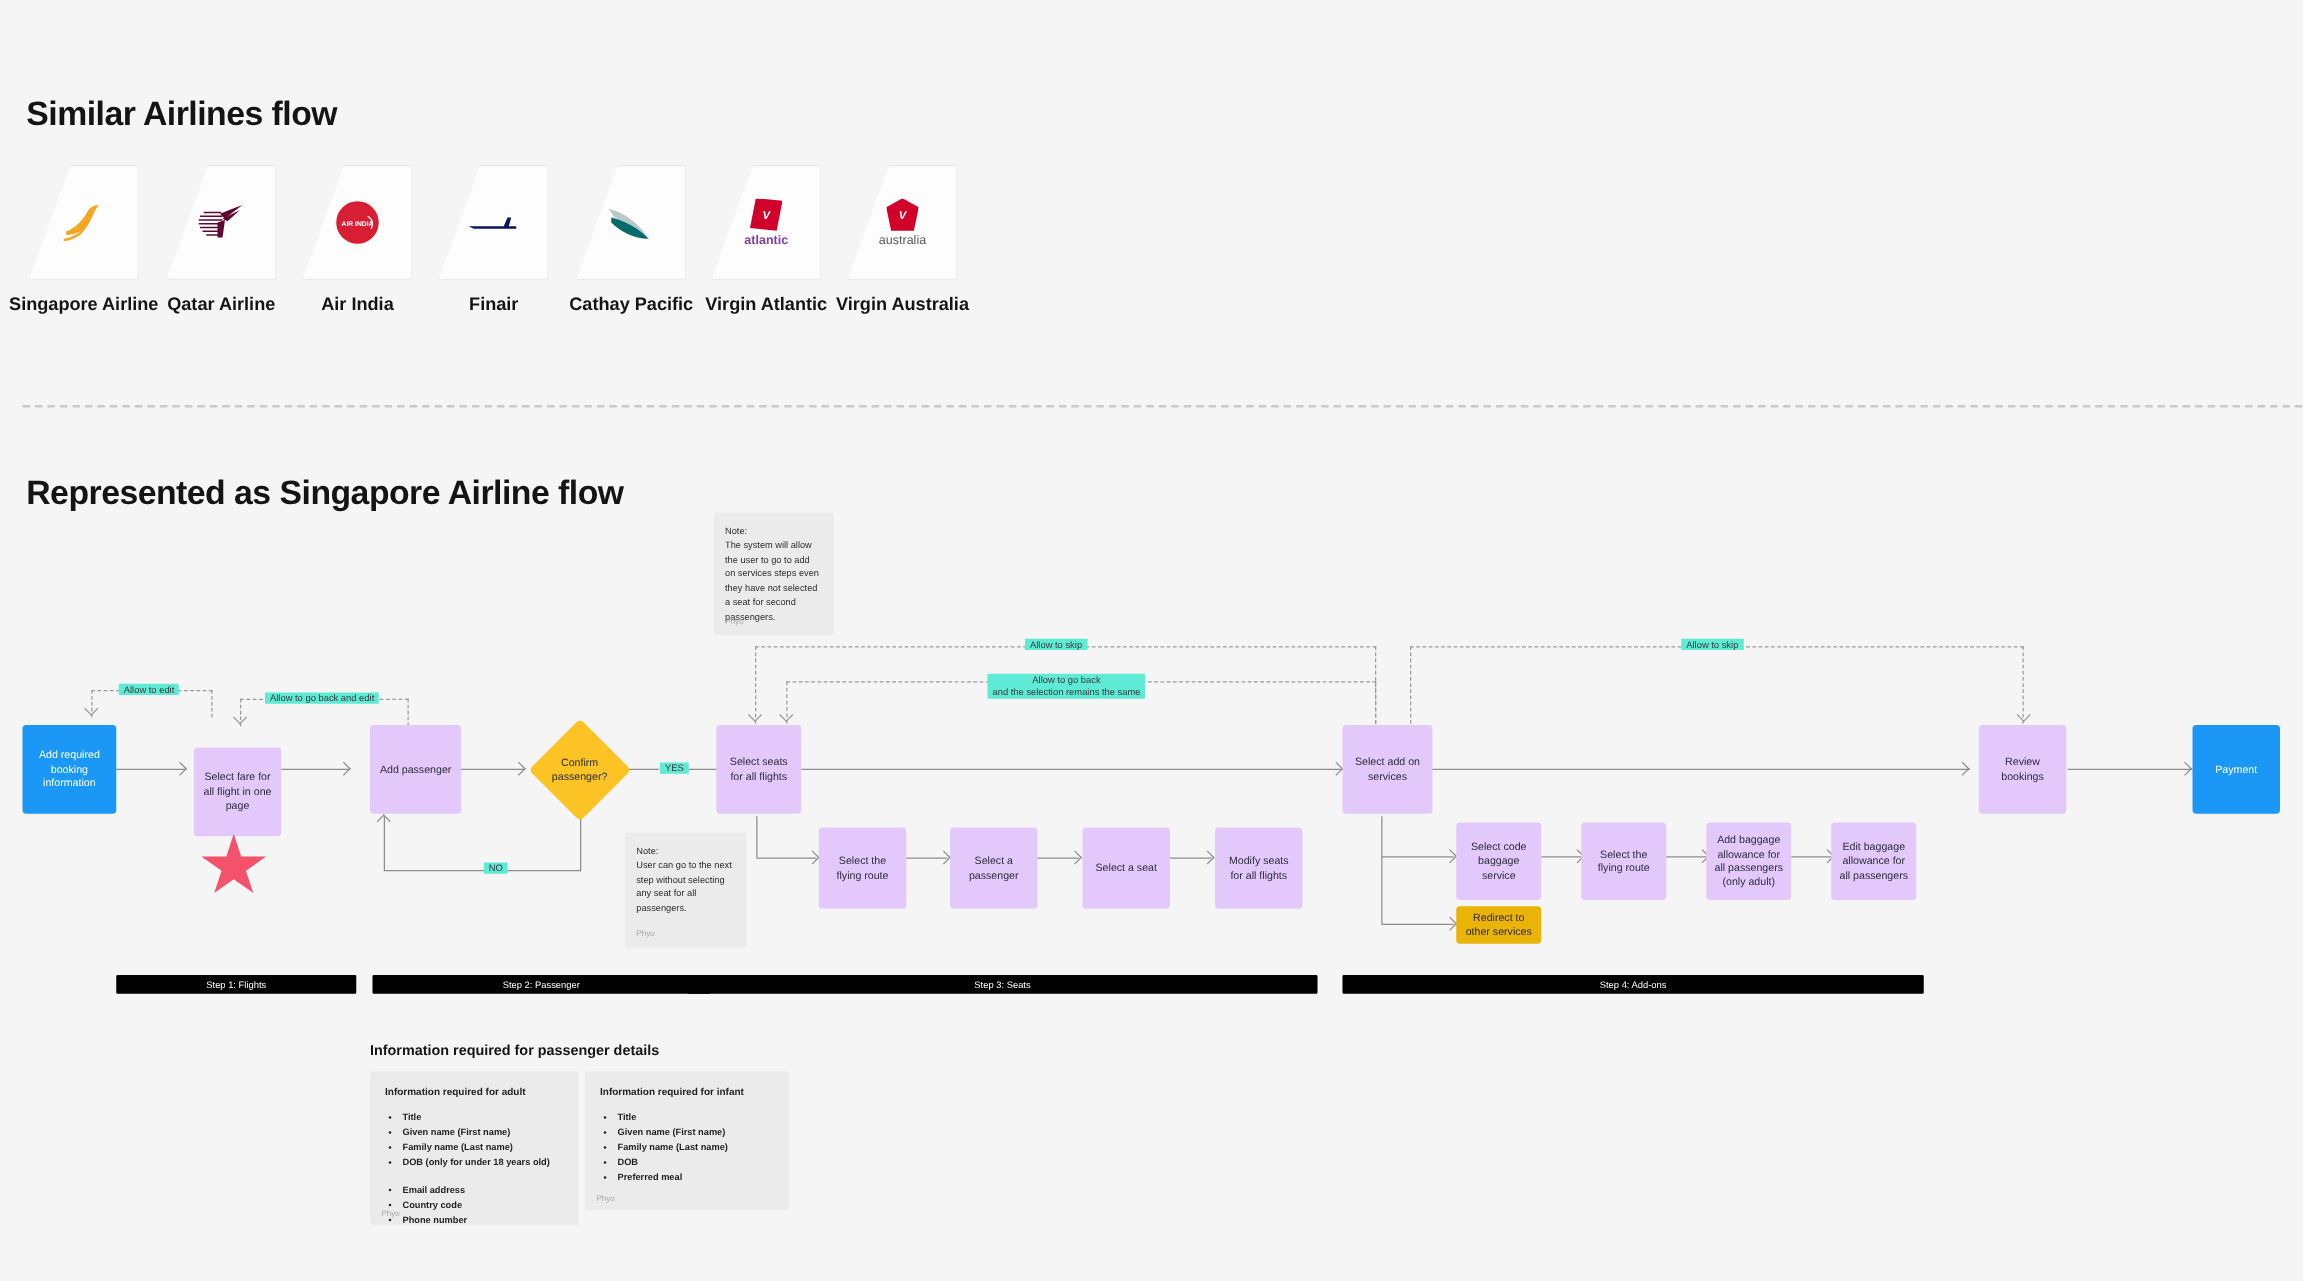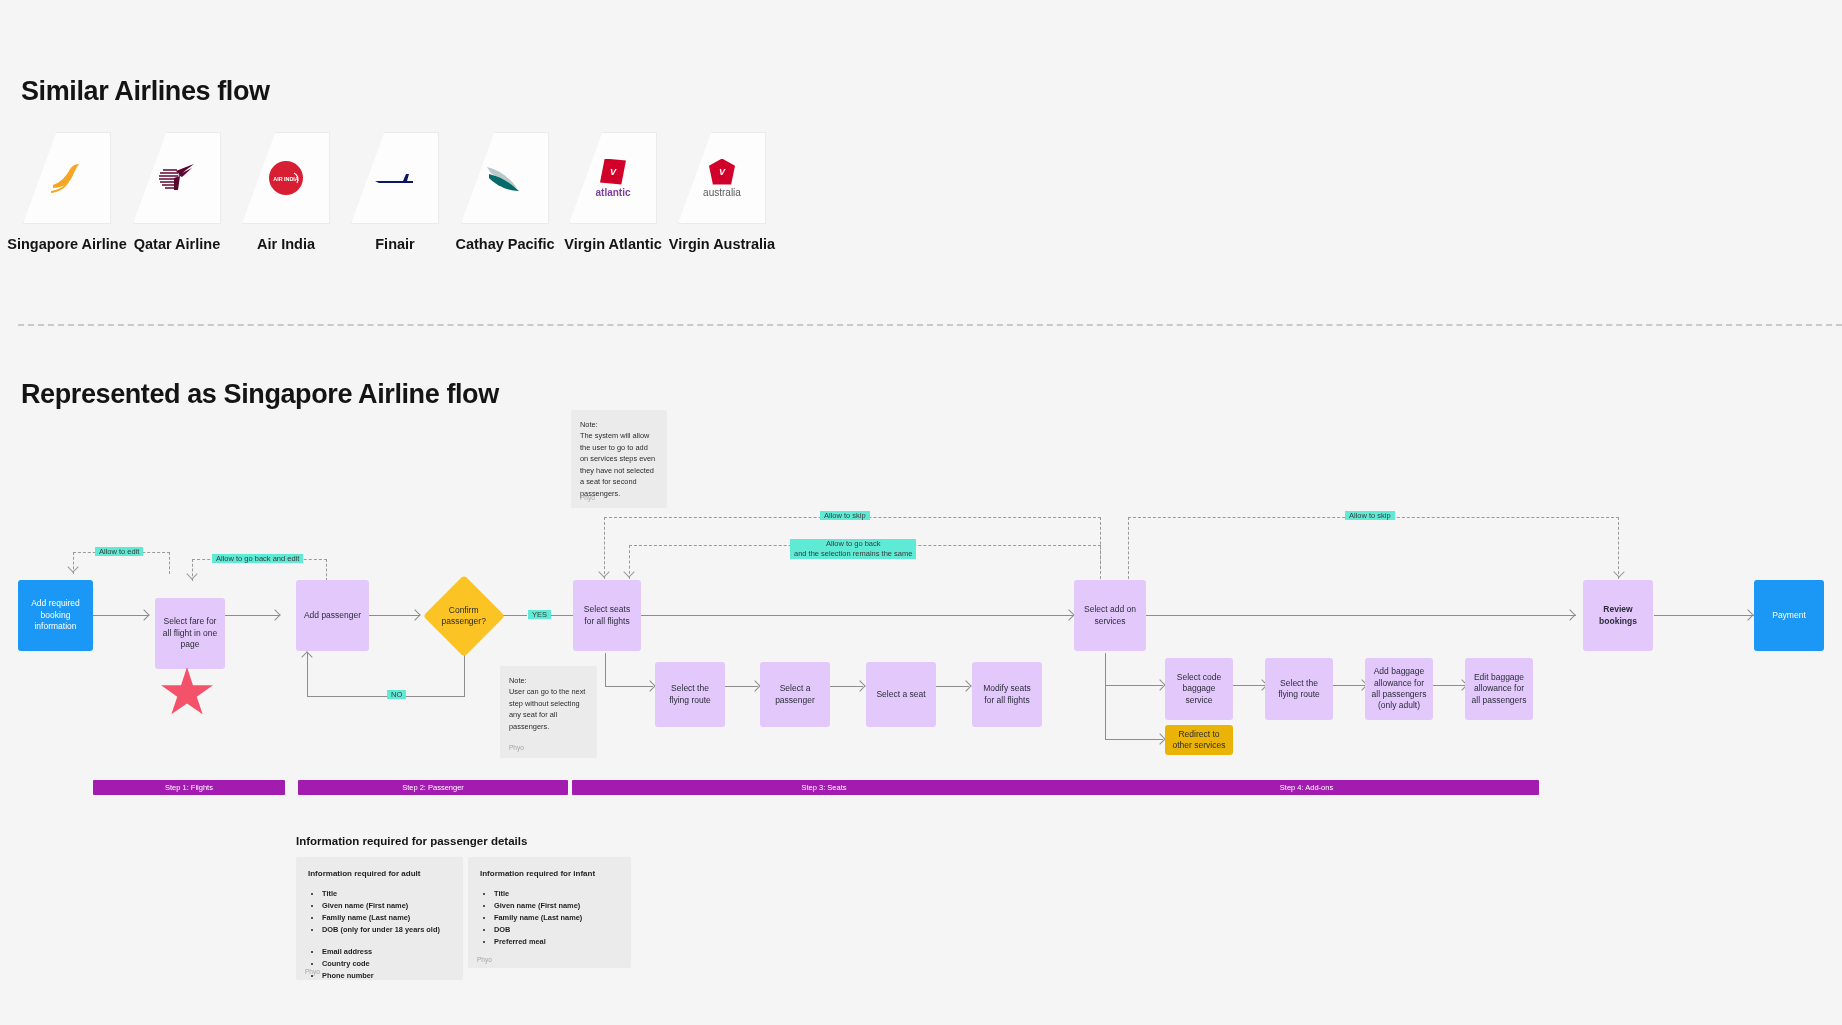--- a/index.html
+++ b/index.html
@@ -143,21 +143,21 @@
     position: absolute;
     left: 9px; bottom: 5px;
     font-size: 6.5px;
     color: #a5a5a5;
   }
 
   
   .step-bar {
     position: absolute;
     height: 15px;
-    background: #a21caf;
+    background: #000000;
     color: #fff;
     font-size: 7.5px;
     display: flex; align-items: center; justify-content: center;
     border-radius: 1px;
   }
 
   
   #info-heading {
     position: absolute; left: 296px; top: 823px;
     font-size: 11.5px; font-weight: bold; color: #141414;
@@ -376,21 +376,21 @@
   </div>
 
   <div class="node node-purple" style="left:573px; top:568px; width:68px; height:71px;">
     <span>Select seats for all flights</span>
   </div>
 
   <div class="node node-purple" style="left:1074px; top:568px; width:72px; height:71px;">
     <span>Select add on services</span>
   </div>
 
-  <div class="node node-purple" style="left:1583px; top:568px; width:70px; height:71px;font-weight:bold;">
+  <div class="node node-purple" style="left:1583px; top:568px; width:70px; height:71px;">
     <span>Review bookings</span>
   </div>
 
   <div class="node node-blue" style="left:1754px; top:568px; width:70px; height:71px;">
     <span>Payment</span>
   </div>
 
   <div id="star-marker"></div>
 
   <div class="note" id="note-skip" style="left:500px; top:654px; width:97px; height:92px;">
@@ -446,21 +446,21 @@
   <div class="node node-grey" style="left:1165px; top:713px; width:68px; height:30px;">
     <span>Redirect to other services</span>
   </div>
 
   <div class="step-bar" style="left:93px; top:768px; width:192px;">
     <span>Step 1: Flights</span>
   </div>
   <div class="step-bar" style="left:298px; top:768px; width:270px;">
     <span>Step 2: Passenger</span>
   </div>
-  <div class="step-bar" style="left:572px; top:768px; width:504px;">
+  <div class="step-bar" style="left:550px; top:768px; width:504px;">
     <span>Step 3: Seats</span>
   </div>
   <div class="step-bar" style="left:1074px; top:768px; width:465px;">
     <span>Step 4: Add-ons</span>
   </div>
 
   <div id="info-heading">Information required for passenger details</div>
 
   <div class="info-card" style="left:296px; top:845px; width:167px; height:123px;">
     <h4>Information required for adult</h4>

